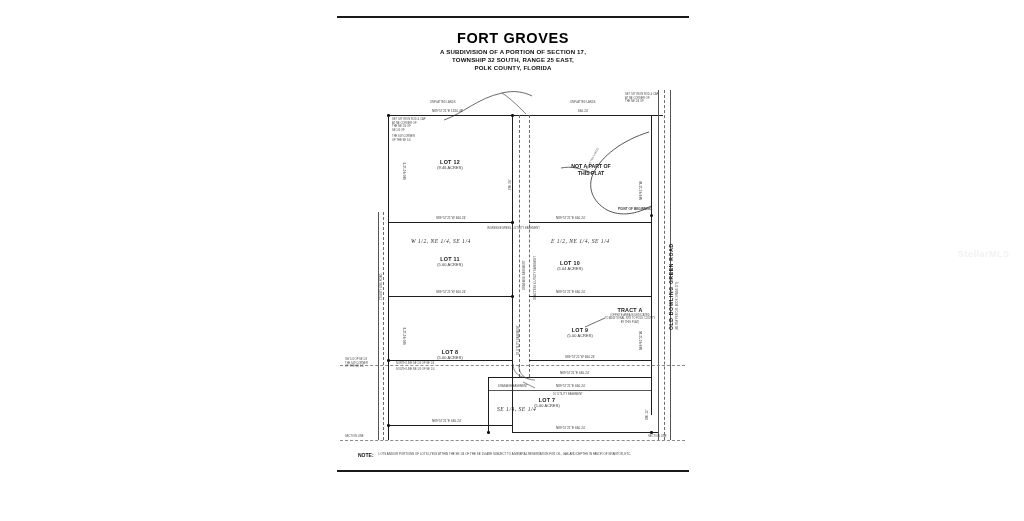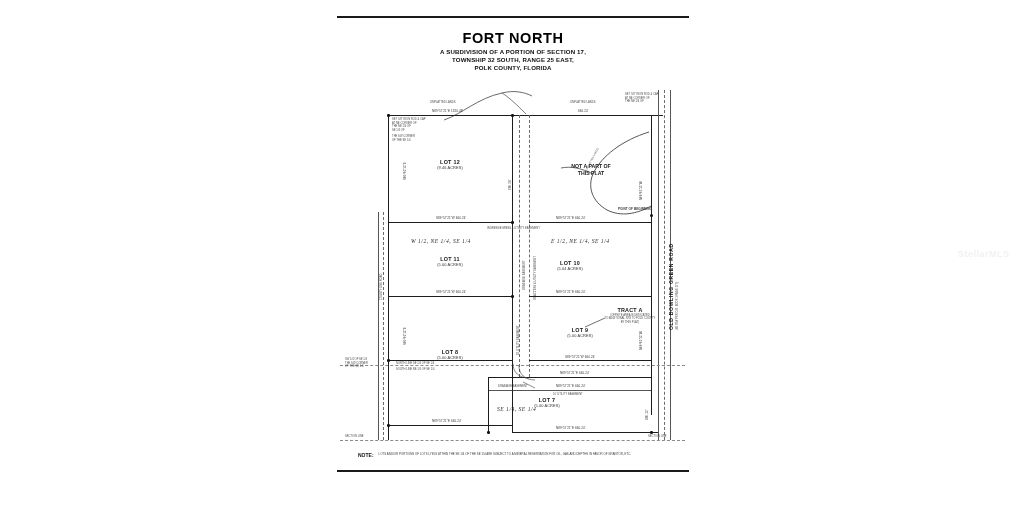--- a/index.html
+++ b/index.html
@@ -55,21 +55,21 @@
 
 <div id="page">
 
   <div class="wm wm-faint" style="left:638px;top:248px;">StellarMLS</div>
   <div class="wm wm-faint" style="left:958px;top:249px;">StellarMLS</div>
 
   <div class="sheet"></div>
   <div class="sheet-border-top"></div>
   <div class="sheet-border-bottom"></div>
 
-  <div class="title-main">FORT NORTH</div>
+  <div class="title-main">FORT GROVES</div>
   <div class="title-sub ts1">A SUBDIVISION OF A PORTION OF SECTION 17,</div>
   <div class="title-sub ts2">TOWNSHIP 32 SOUTH, RANGE 25 EAST,</div>
   <div class="title-sub ts3">POLK COUNTY, FLORIDA</div>
 
   <div class="lbl tiny2" style="left:430px;top:101px;">UNPLATTED LANDS</div>
   <div class="lbl tiny2" style="left:570px;top:101px;">UNPLATTED LANDS</div>
 
   <svg style="position:absolute;left:440px;top:84px;" width="120" height="45">
     <path d="M4,36 C22,30 38,14 62,9 C74,6 84,8 92,12" fill="none" stroke="#2a2a2a" stroke-width="0.7"></path>
     <path d="M62,9 C70,14 78,22 86,30" fill="none" stroke="#2a2a2a" stroke-width="0.6"></path>

